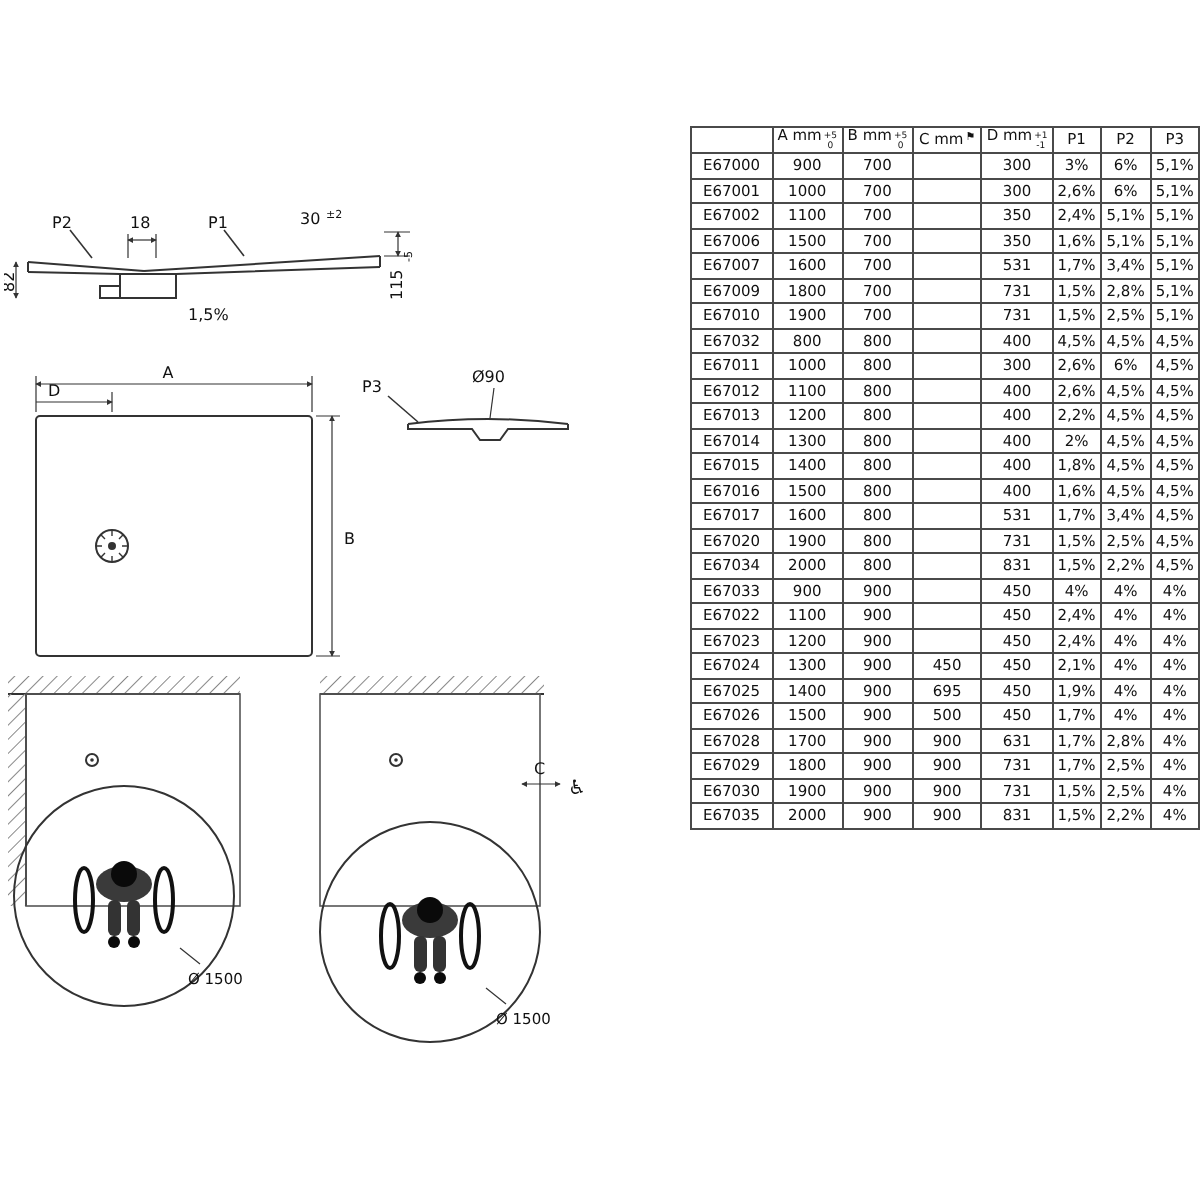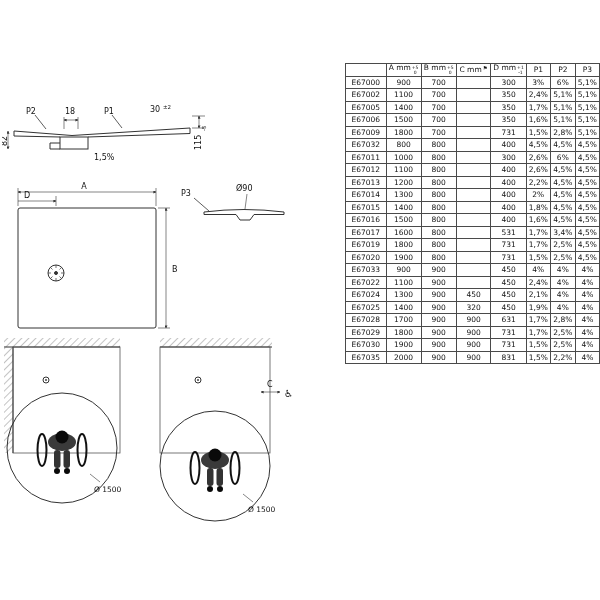--- a/index.html
+++ b/index.html
@@ -171,217 +171,257 @@
           <td>E67000</td>
           <td>900</td>
           <td>700</td>
           <td></td>
           <td>300</td>
           <td>3%</td>
           <td>6%</td>
           <td>5,1%</td>
         </tr>
         <tr>
-          <td>E67002</td>
-          <td>1100</td>
-          <td>700</td>
-          <td></td>
-          <td>350</td>
-          <td>2,4%</td>
-          <td>5,1%</td>
-          <td>5,1%</td>
-        </tr>
-        <tr>
-          <td>E67005</td>
-          <td>1400</td>
-          <td>700</td>
-          <td></td>
-          <td>350</td>
-          <td>1,7%</td>
-          <td>5,1%</td>
-          <td>5,1%</td>
-        </tr>
-        <tr>
-          <td>E67006</td>
-          <td>1500</td>
-          <td>700</td>
-          <td></td>
-          <td>350</td>
-          <td>1,6%</td>
-          <td>5,1%</td>
-          <td>5,1%</td>
-        </tr>
-        <tr>
-          <td>E67009</td>
-          <td>1800</td>
-          <td>700</td>
-          <td></td>
-          <td>731</td>
-          <td>1,5%</td>
-          <td>2,8%</td>
-          <td>5,1%</td>
-        </tr>
-        <tr>
-          <td>E67032</td>
-          <td>800</td>
-          <td>800</td>
-          <td></td>
-          <td>400</td>
-          <td>4,5%</td>
-          <td>4,5%</td>
-          <td>4,5%</td>
-        </tr>
-        <tr>
-          <td>E67011</td>
+          <td>E67001</td>
           <td>1000</td>
-          <td>800</td>
+          <td>700</td>
           <td></td>
           <td>300</td>
           <td>2,6%</td>
           <td>6%</td>
-          <td>4,5%</td>
-        </tr>
-        <tr>
-          <td>E67012</td>
+          <td>5,1%</td>
+        </tr>
+        <tr>
+          <td>E67002</td>
           <td>1100</td>
-          <td>800</td>
-          <td></td>
-          <td>400</td>
-          <td>2,6%</td>
-          <td>4,5%</td>
-          <td>4,5%</td>
-        </tr>
-        <tr>
-          <td>E67013</td>
-          <td>1200</td>
-          <td>800</td>
-          <td></td>
-          <td>400</td>
-          <td>2,2%</td>
-          <td>4,5%</td>
-          <td>4,5%</td>
-        </tr>
-        <tr>
-          <td>E67014</td>
-          <td>1300</td>
-          <td>800</td>
-          <td></td>
-          <td>400</td>
-          <td>2%</td>
-          <td>4,5%</td>
-          <td>4,5%</td>
-        </tr>
-        <tr>
-          <td>E67015</td>
-          <td>1400</td>
-          <td>800</td>
-          <td></td>
-          <td>400</td>
-          <td>1,8%</td>
-          <td>4,5%</td>
-          <td>4,5%</td>
-        </tr>
-        <tr>
-          <td>E67016</td>
+          <td>700</td>
+          <td></td>
+          <td>350</td>
+          <td>2,4%</td>
+          <td>5,1%</td>
+          <td>5,1%</td>
+        </tr>
+        <tr>
+          <td>E67006</td>
           <td>1500</td>
-          <td>800</td>
-          <td></td>
-          <td>400</td>
+          <td>700</td>
+          <td></td>
+          <td>350</td>
           <td>1,6%</td>
-          <td>4,5%</td>
-          <td>4,5%</td>
-        </tr>
-        <tr>
-          <td>E67017</td>
+          <td>5,1%</td>
+          <td>5,1%</td>
+        </tr>
+        <tr>
+          <td>E67007</td>
           <td>1600</td>
-          <td>800</td>
+          <td>700</td>
           <td></td>
           <td>531</td>
           <td>1,7%</td>
           <td>3,4%</td>
-          <td>4,5%</td>
-        </tr>
-        <tr>
-          <td>E67019</td>
+          <td>5,1%</td>
+        </tr>
+        <tr>
+          <td>E67009</td>
           <td>1800</td>
-          <td>800</td>
-          <td></td>
+          <td>700</td>
+          <td></td>
+          <td>731</td>
+          <td>1,5%</td>
+          <td>2,8%</td>
+          <td>5,1%</td>
+        </tr>
+        <tr>
+          <td>E67010</td>
+          <td>1900</td>
+          <td>700</td>
+          <td></td>
+          <td>731</td>
+          <td>1,5%</td>
+          <td>2,5%</td>
+          <td>5,1%</td>
+        </tr>
+        <tr>
+          <td>E67032</td>
+          <td>800</td>
+          <td>800</td>
+          <td></td>
+          <td>400</td>
+          <td>4,5%</td>
+          <td>4,5%</td>
+          <td>4,5%</td>
+        </tr>
+        <tr>
+          <td>E67011</td>
+          <td>1000</td>
+          <td>800</td>
+          <td></td>
+          <td>300</td>
+          <td>2,6%</td>
+          <td>6%</td>
+          <td>4,5%</td>
+        </tr>
+        <tr>
+          <td>E67012</td>
+          <td>1100</td>
+          <td>800</td>
+          <td></td>
+          <td>400</td>
+          <td>2,6%</td>
+          <td>4,5%</td>
+          <td>4,5%</td>
+        </tr>
+        <tr>
+          <td>E67013</td>
+          <td>1200</td>
+          <td>800</td>
+          <td></td>
+          <td>400</td>
+          <td>2,2%</td>
+          <td>4,5%</td>
+          <td>4,5%</td>
+        </tr>
+        <tr>
+          <td>E67014</td>
+          <td>1300</td>
+          <td>800</td>
+          <td></td>
+          <td>400</td>
+          <td>2%</td>
+          <td>4,5%</td>
+          <td>4,5%</td>
+        </tr>
+        <tr>
+          <td>E67015</td>
+          <td>1400</td>
+          <td>800</td>
+          <td></td>
+          <td>400</td>
+          <td>1,8%</td>
+          <td>4,5%</td>
+          <td>4,5%</td>
+        </tr>
+        <tr>
+          <td>E67016</td>
+          <td>1500</td>
+          <td>800</td>
+          <td></td>
+          <td>400</td>
+          <td>1,6%</td>
+          <td>4,5%</td>
+          <td>4,5%</td>
+        </tr>
+        <tr>
+          <td>E67017</td>
+          <td>1600</td>
+          <td>800</td>
+          <td></td>
+          <td>531</td>
+          <td>1,7%</td>
+          <td>3,4%</td>
+          <td>4,5%</td>
+        </tr>
+        <tr>
+          <td>E67020</td>
+          <td>1900</td>
+          <td>800</td>
+          <td></td>
+          <td>731</td>
+          <td>1,5%</td>
+          <td>2,5%</td>
+          <td>4,5%</td>
+        </tr>
+        <tr>
+          <td>E67034</td>
+          <td>2000</td>
+          <td>800</td>
+          <td></td>
+          <td>831</td>
+          <td>1,5%</td>
+          <td>2,2%</td>
+          <td>4,5%</td>
+        </tr>
+        <tr>
+          <td>E67033</td>
+          <td>900</td>
+          <td>900</td>
+          <td></td>
+          <td>450</td>
+          <td>4%</td>
+          <td>4%</td>
+          <td>4%</td>
+        </tr>
+        <tr>
+          <td>E67022</td>
+          <td>1100</td>
+          <td>900</td>
+          <td></td>
+          <td>450</td>
+          <td>2,4%</td>
+          <td>4%</td>
+          <td>4%</td>
+        </tr>
+        <tr>
+          <td>E67023</td>
+          <td>1200</td>
+          <td>900</td>
+          <td></td>
+          <td>450</td>
+          <td>2,4%</td>
+          <td>4%</td>
+          <td>4%</td>
+        </tr>
+        <tr>
+          <td>E67024</td>
+          <td>1300</td>
+          <td>900</td>
+          <td>450</td>
+          <td>450</td>
+          <td>2,1%</td>
+          <td>4%</td>
+          <td>4%</td>
+        </tr>
+        <tr>
+          <td>E67025</td>
+          <td>1400</td>
+          <td>900</td>
+          <td>695</td>
+          <td>450</td>
+          <td>1,9%</td>
+          <td>4%</td>
+          <td>4%</td>
+        </tr>
+        <tr>
+          <td>E67026</td>
+          <td>1500</td>
+          <td>900</td>
+          <td>500</td>
+          <td>450</td>
+          <td>1,7%</td>
+          <td>4%</td>
+          <td>4%</td>
+        </tr>
+        <tr>
+          <td>E67028</td>
+          <td>1700</td>
+          <td>900</td>
+          <td>900</td>
+          <td>631</td>
+          <td>1,7%</td>
+          <td>2,8%</td>
+          <td>4%</td>
+        </tr>
+        <tr>
+          <td>E67029</td>
+          <td>1800</td>
+          <td>900</td>
+          <td>900</td>
           <td>731</td>
           <td>1,7%</td>
           <td>2,5%</td>
-          <td>4,5%</td>
-        </tr>
-        <tr>
-          <td>E67020</td>
-          <td>1900</td>
-          <td>800</td>
-          <td></td>
-          <td>731</td>
-          <td>1,5%</td>
-          <td>2,5%</td>
-          <td>4,5%</td>
-        </tr>
-        <tr>
-          <td>E67033</td>
-          <td>900</td>
-          <td>900</td>
-          <td></td>
-          <td>450</td>
-          <td>4%</td>
-          <td>4%</td>
-          <td>4%</td>
-        </tr>
-        <tr>
-          <td>E67022</td>
-          <td>1100</td>
-          <td>900</td>
-          <td></td>
-          <td>450</td>
-          <td>2,4%</td>
-          <td>4%</td>
-          <td>4%</td>
-        </tr>
-        <tr>
-          <td>E67024</td>
-          <td>1300</td>
-          <td>900</td>
-          <td>450</td>
-          <td>450</td>
-          <td>2,1%</td>
-          <td>4%</td>
-          <td>4%</td>
-        </tr>
-        <tr>
-          <td>E67025</td>
-          <td>1400</td>
-          <td>900</td>
-          <td>320</td>
-          <td>450</td>
-          <td>1,9%</td>
-          <td>4%</td>
-          <td>4%</td>
-        </tr>
-        <tr>
-          <td>E67028</td>
-          <td>1700</td>
-          <td>900</td>
-          <td>900</td>
-          <td>631</td>
-          <td>1,7%</td>
-          <td>2,8%</td>
-          <td>4%</td>
-        </tr>
-        <tr>
-          <td>E67029</td>
-          <td>1800</td>
-          <td>900</td>
-          <td>900</td>
-          <td>731</td>
-          <td>1,7%</td>
-          <td>2,5%</td>
           <td>4%</td>
         </tr>
         <tr>
           <td>E67030</td>
           <td>1900</td>
           <td>900</td>
           <td>900</td>
           <td>731</td>
           <td>1,5%</td>
           <td>2,5%</td>

